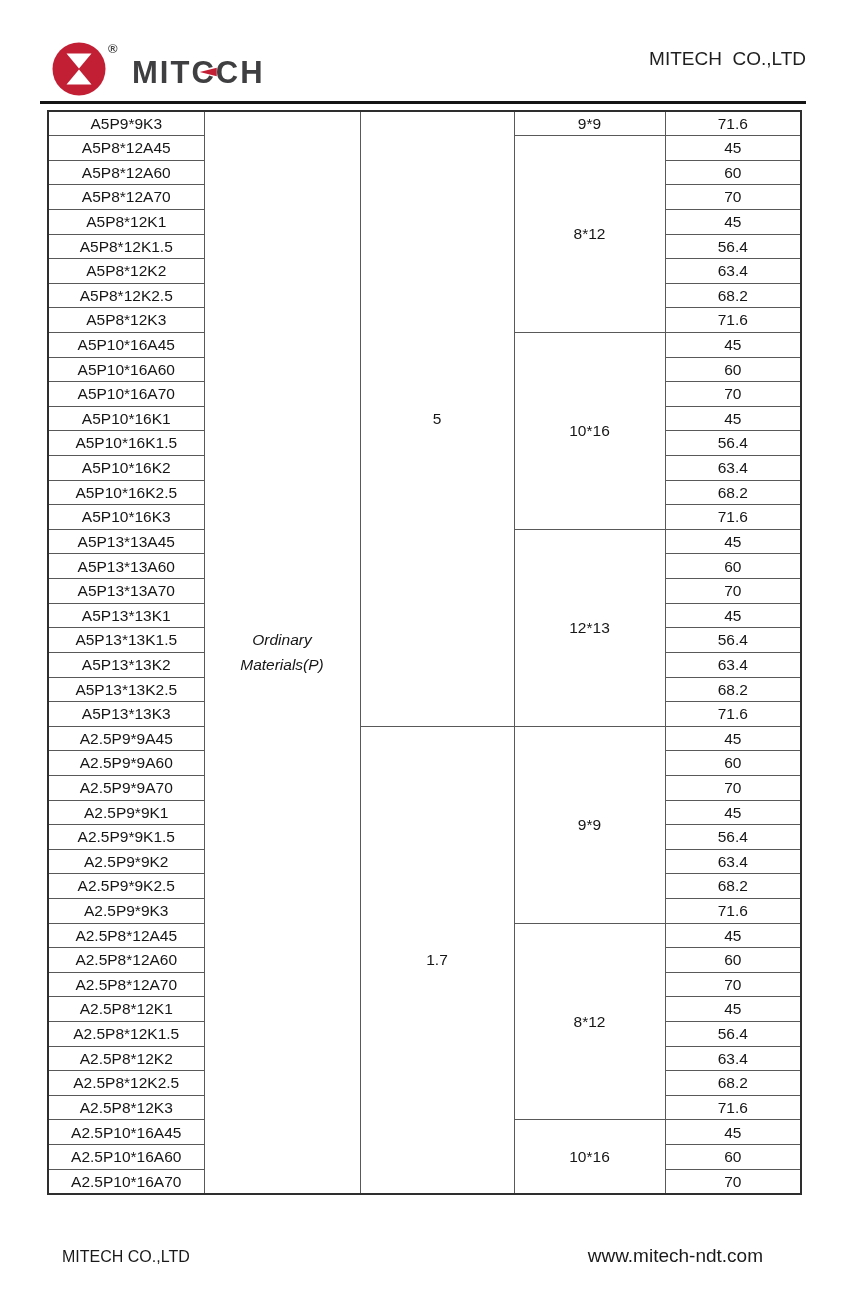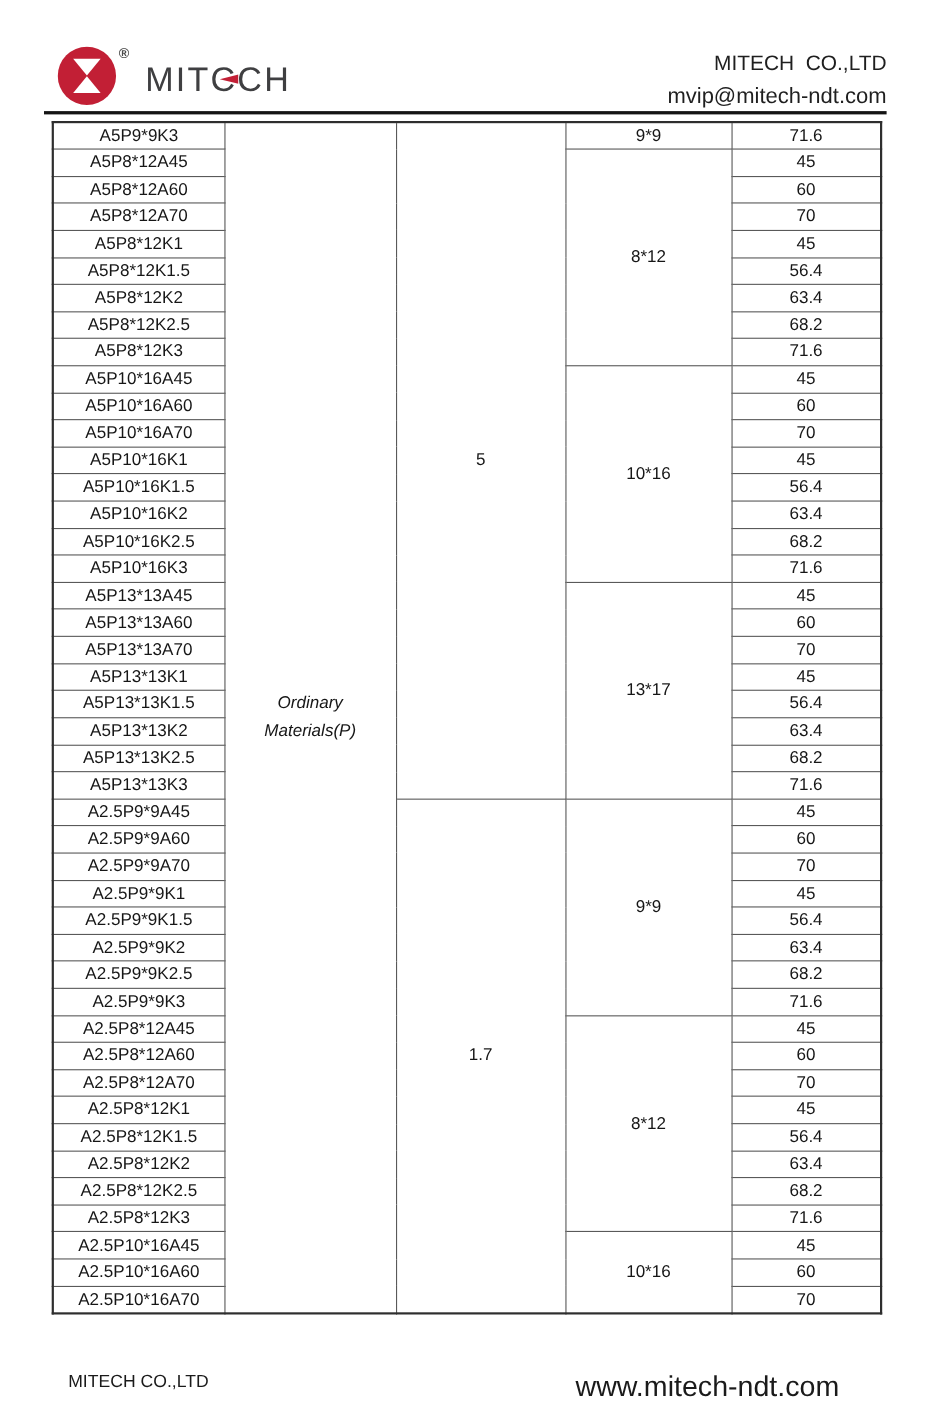--- a/index.html
+++ b/index.html
@@ -18,21 +18,21 @@
     overflow:hidden;
   }
   .page{position:relative;width:850px;height:1297px;background:#fff;}
 
   
   .logo{position:absolute;left:52px;top:42px;display:flex;align-items:center;}
   .logo-mark{width:54px;height:54px;flex:0 0 auto;}
   .reg{position:absolute;left:56px;top:-1px;font-size:13px;color:#4a4a4a;font-weight:bold;}
   .wordmark{
     margin-left:26px;
-    font-size:31px;font-weight:normal;letter-spacing:2px;
+    font-size:31px;font-weight:bold;letter-spacing:2px;
     color:var(--wordmark-gray);
     display:flex;align-items:center;line-height:1;
     margin-top:6px;
     text-align:right;
   }
   .eglyph{position:relative;display:inline-block;}
   .eglyph .arrow{
     position:absolute;right:-1px;top:50%;
     transform:translateY(-50%);
     width:17px;height:10px;
@@ -62,21 +62,21 @@
   col.c3{width:154px}
   col.c4{width:151px}
   col.c5{width:136px}
   td.material .mat-inner{
     width:112px;margin:0 auto;
     white-space:normal;line-height:25px;font-size:15.5px;font-style:italic;
   }
 
   
   .footer-left{position:absolute;left:62px;top:1248px;font-size:16px;color:#1a1a1a;}
-  .footer-right{position:absolute;right:87px;top:1245px;font-size:26px;color:#1a1a1a;}
+  .footer-right{position:absolute;right:87px;top:1245px;font-size:19px;color:#1a1a1a;}
 </style>
 </head>
 <body>
 
 <div class="page">
 
   <div class="logo">
     <div class="logo-mark">
       <svg viewBox="0 0 54 54" width="54" height="54" aria-hidden="true">
         <circle cx="27" cy="27" r="26.5" fill="#c21f35"></circle>
@@ -87,21 +87,20 @@
     <span class="reg">®</span>
     <div class="wordmark">
       <span>MIT</span>
         <span class="eglyph"><span>C</span><i class="arrow"></i></span>
         <span>CH</span>
     </div>
   </div>
 
   <div class="hdr-right">
     <div class="hdr-company">MITECH  CO.,LTD</div>
-    <div class="hdr-email">mvip@mitech-ndt.com</div>
   </div>
 
   <div class="hdr-rule"></div>
 
   <div class="table-wrap">
     <table class="spec">
       <colgroup>
         <col class="c1">
           <col class="c2">
           <col class="c3">
@@ -179,21 +178,21 @@
           <tr>
             <td class="model">A5P10*16K2.5</td>
             <td class="value">68.2</td>
           </tr>
           <tr>
             <td class="model">A5P10*16K3</td>
             <td class="value">71.6</td>
           </tr>
           <tr>
             <td class="model">A5P13*13A45</td>
-            <td rowspan="8" class="size">13*17</td>
+            <td rowspan="8" class="size">12*13</td>
             <td class="value">45</td>
           </tr>
           <tr>
             <td class="model">A5P13*13A60</td>
             <td class="value">60</td>
           </tr>
           <tr>
             <td class="model">A5P13*13A70</td>
             <td class="value">70</td>
           </tr>

